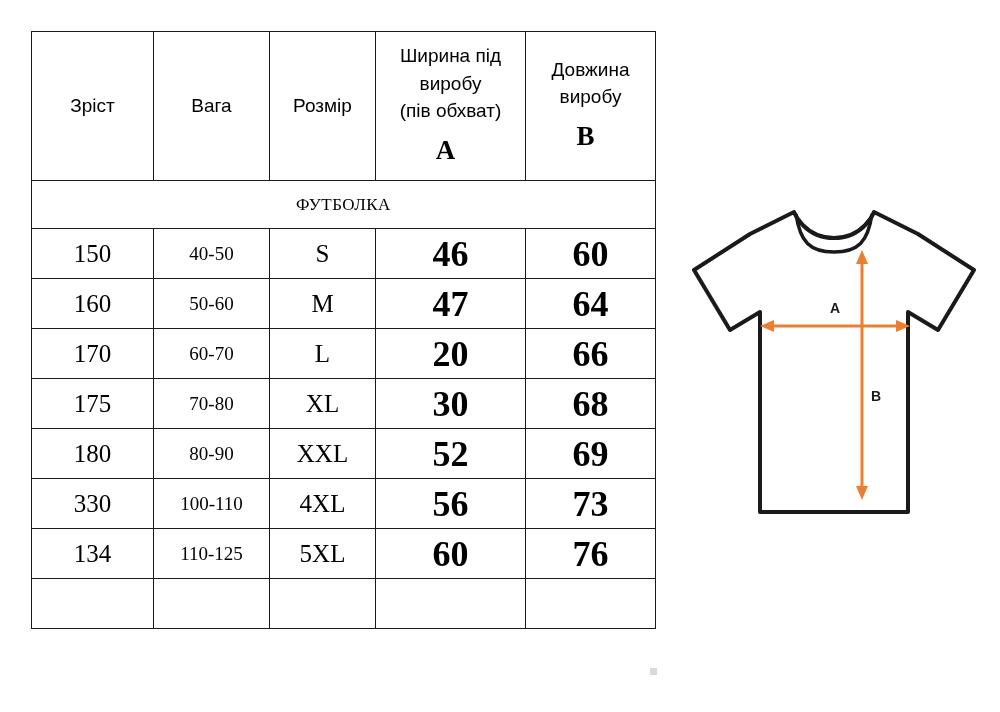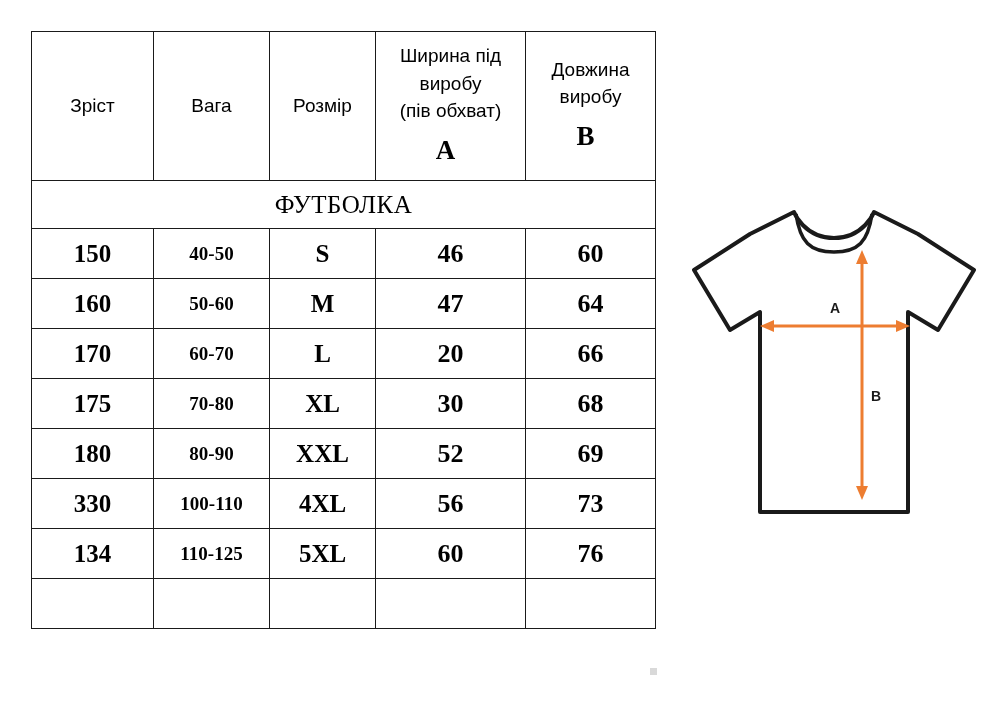--- a/index.html
+++ b/index.html
@@ -60,39 +60,39 @@
     margin-top: 6px;
     margin-left: -10px;
   }
   td.hdr-a, td.hdr-b {
     padding-left: 14px;
   }
 
   
   tr.section-row td {
     height: 47px;
-    font-size: 25px;
+    font-size: 17px;
     letter-spacing: 0.5px;
     text-align: left;
     padding-left: 236px;
   }
 
   
-  tr.data-row td { height: 49px; font-weight: bold; }
+  tr.data-row td { height: 49px; }
   td.cell-height {
     font-size: 25px;
   }
   td.cell-weight {
     font-size: 19px;
   }
   td.cell-size {
     font-size: 25px;
   }
   td.cell-a, td.cell-b {
-    font-size: 26px;
+    font-size: 36px;
     font-weight: bold;
   }
 
   
   tr.blank-row td { height: 49px; }
 
   
   .corner-mark {
     position: absolute;
     left: 650px;

